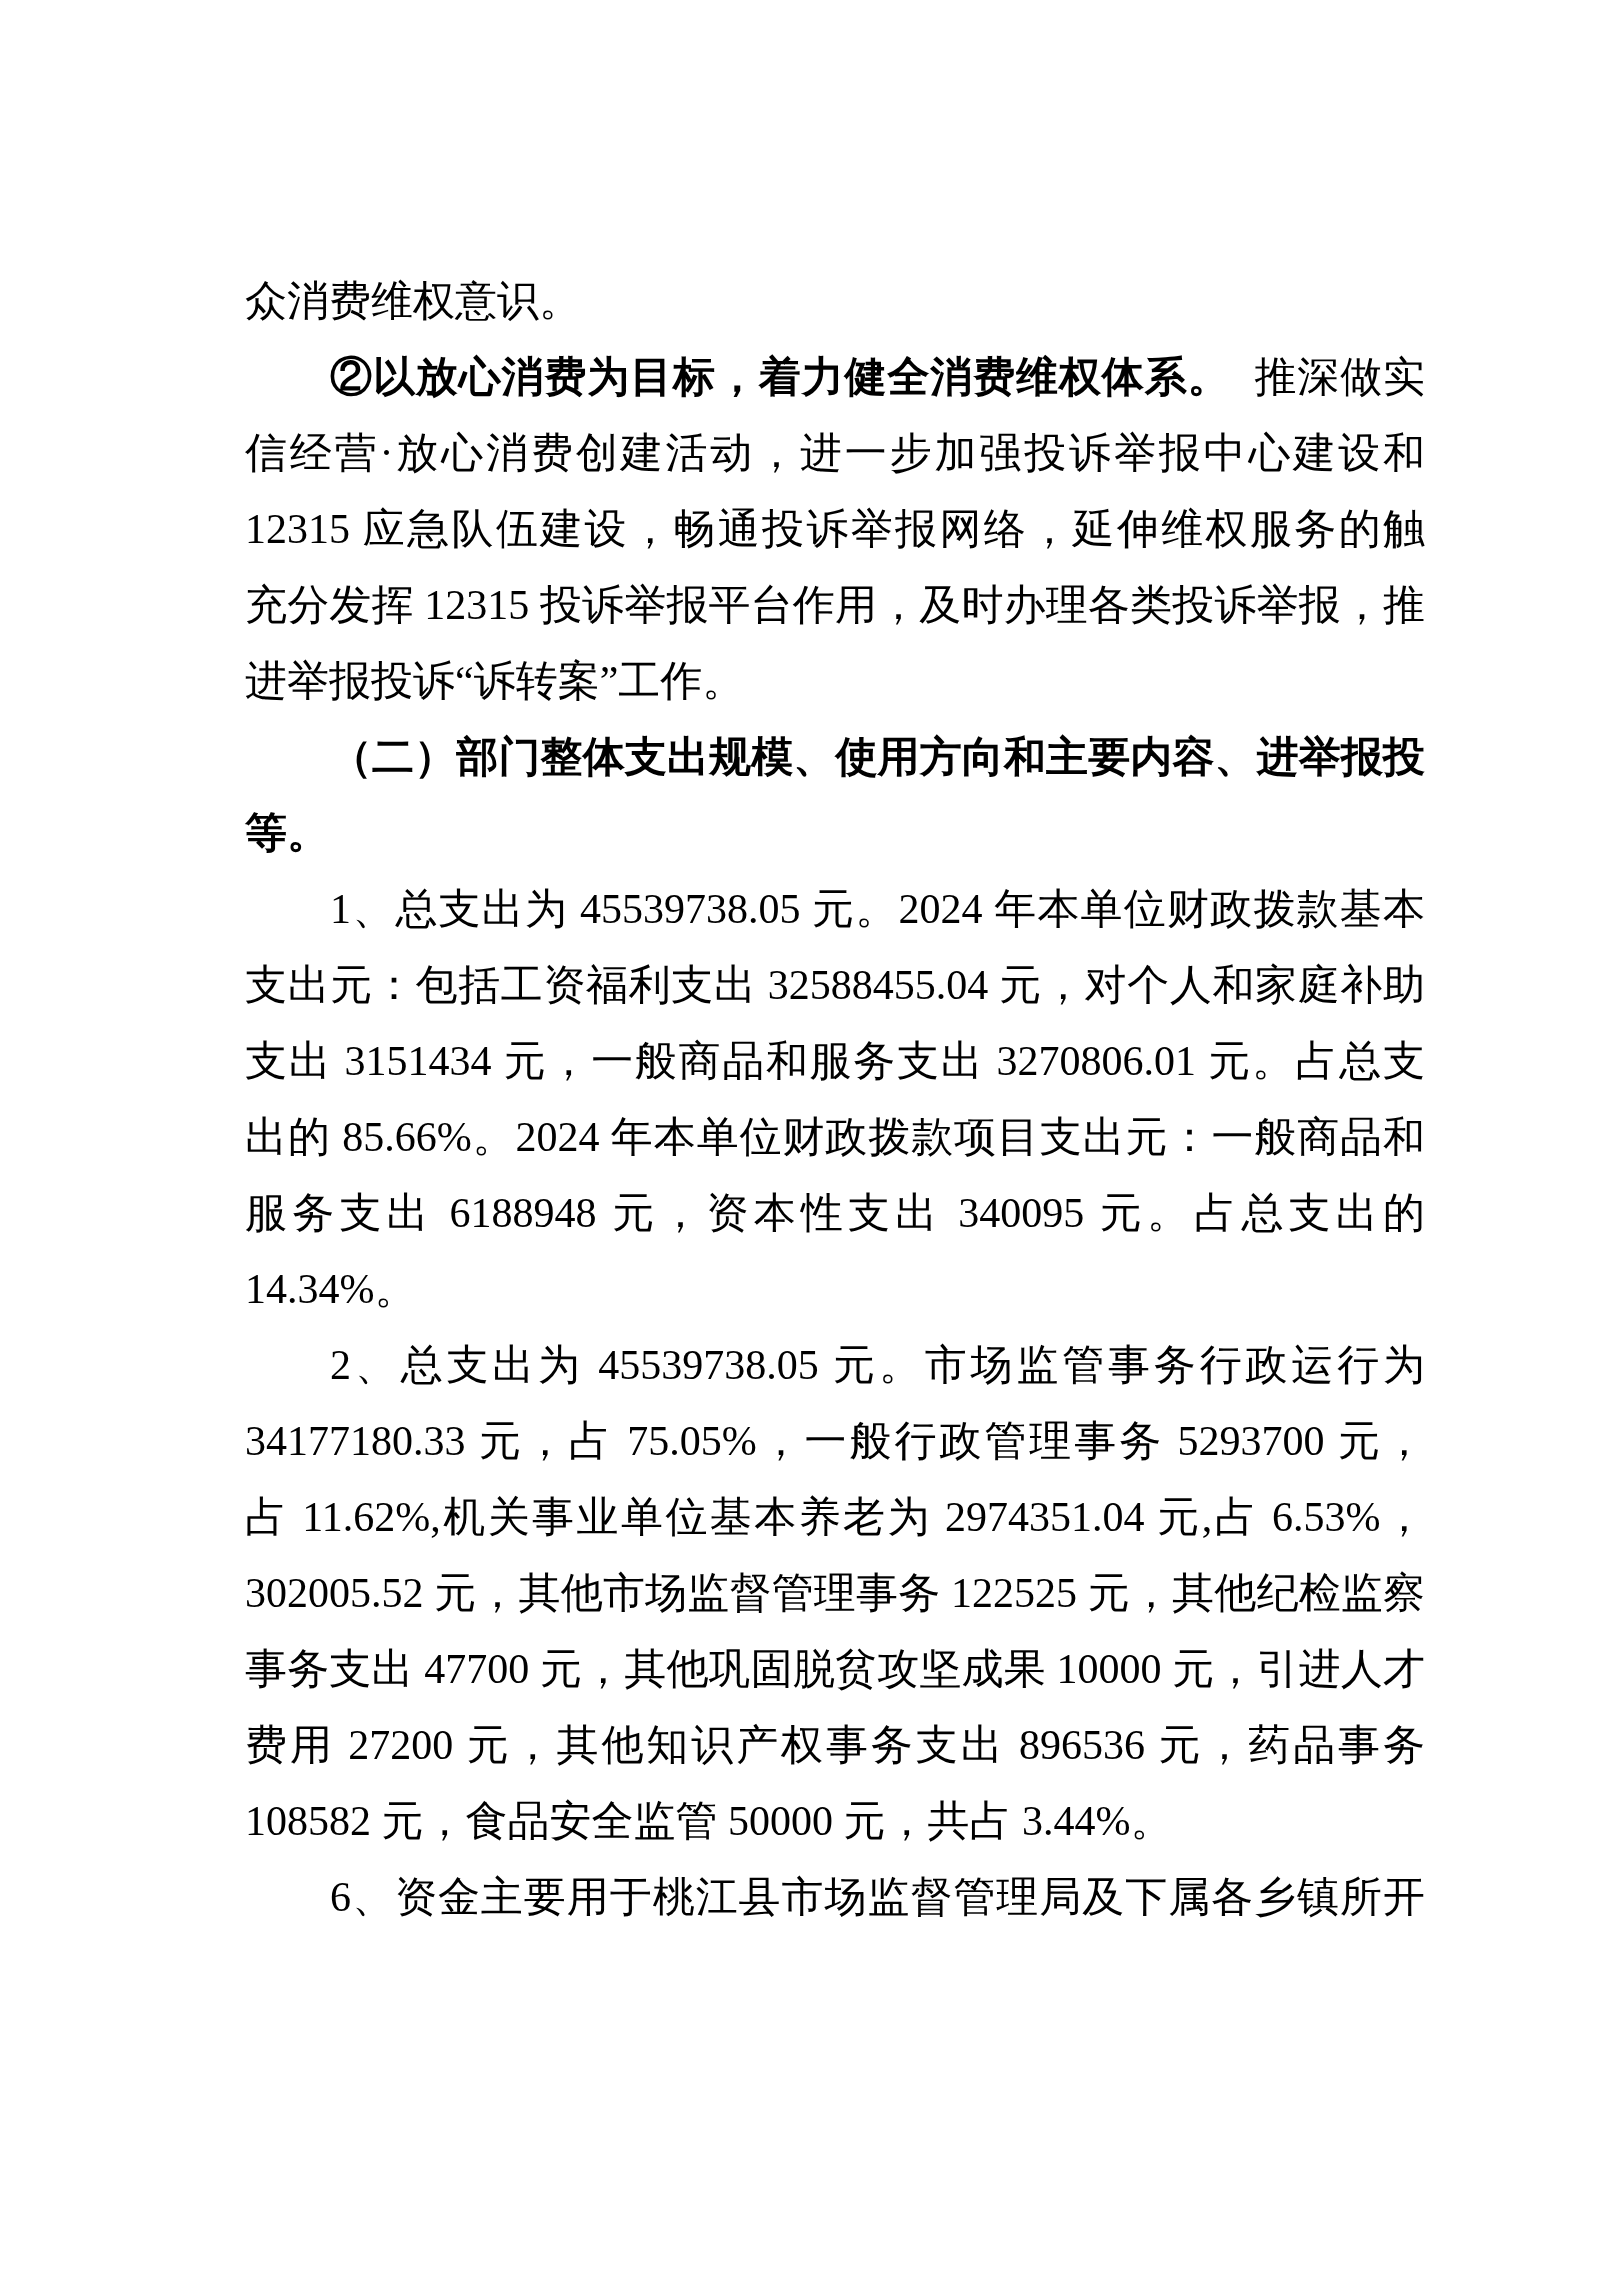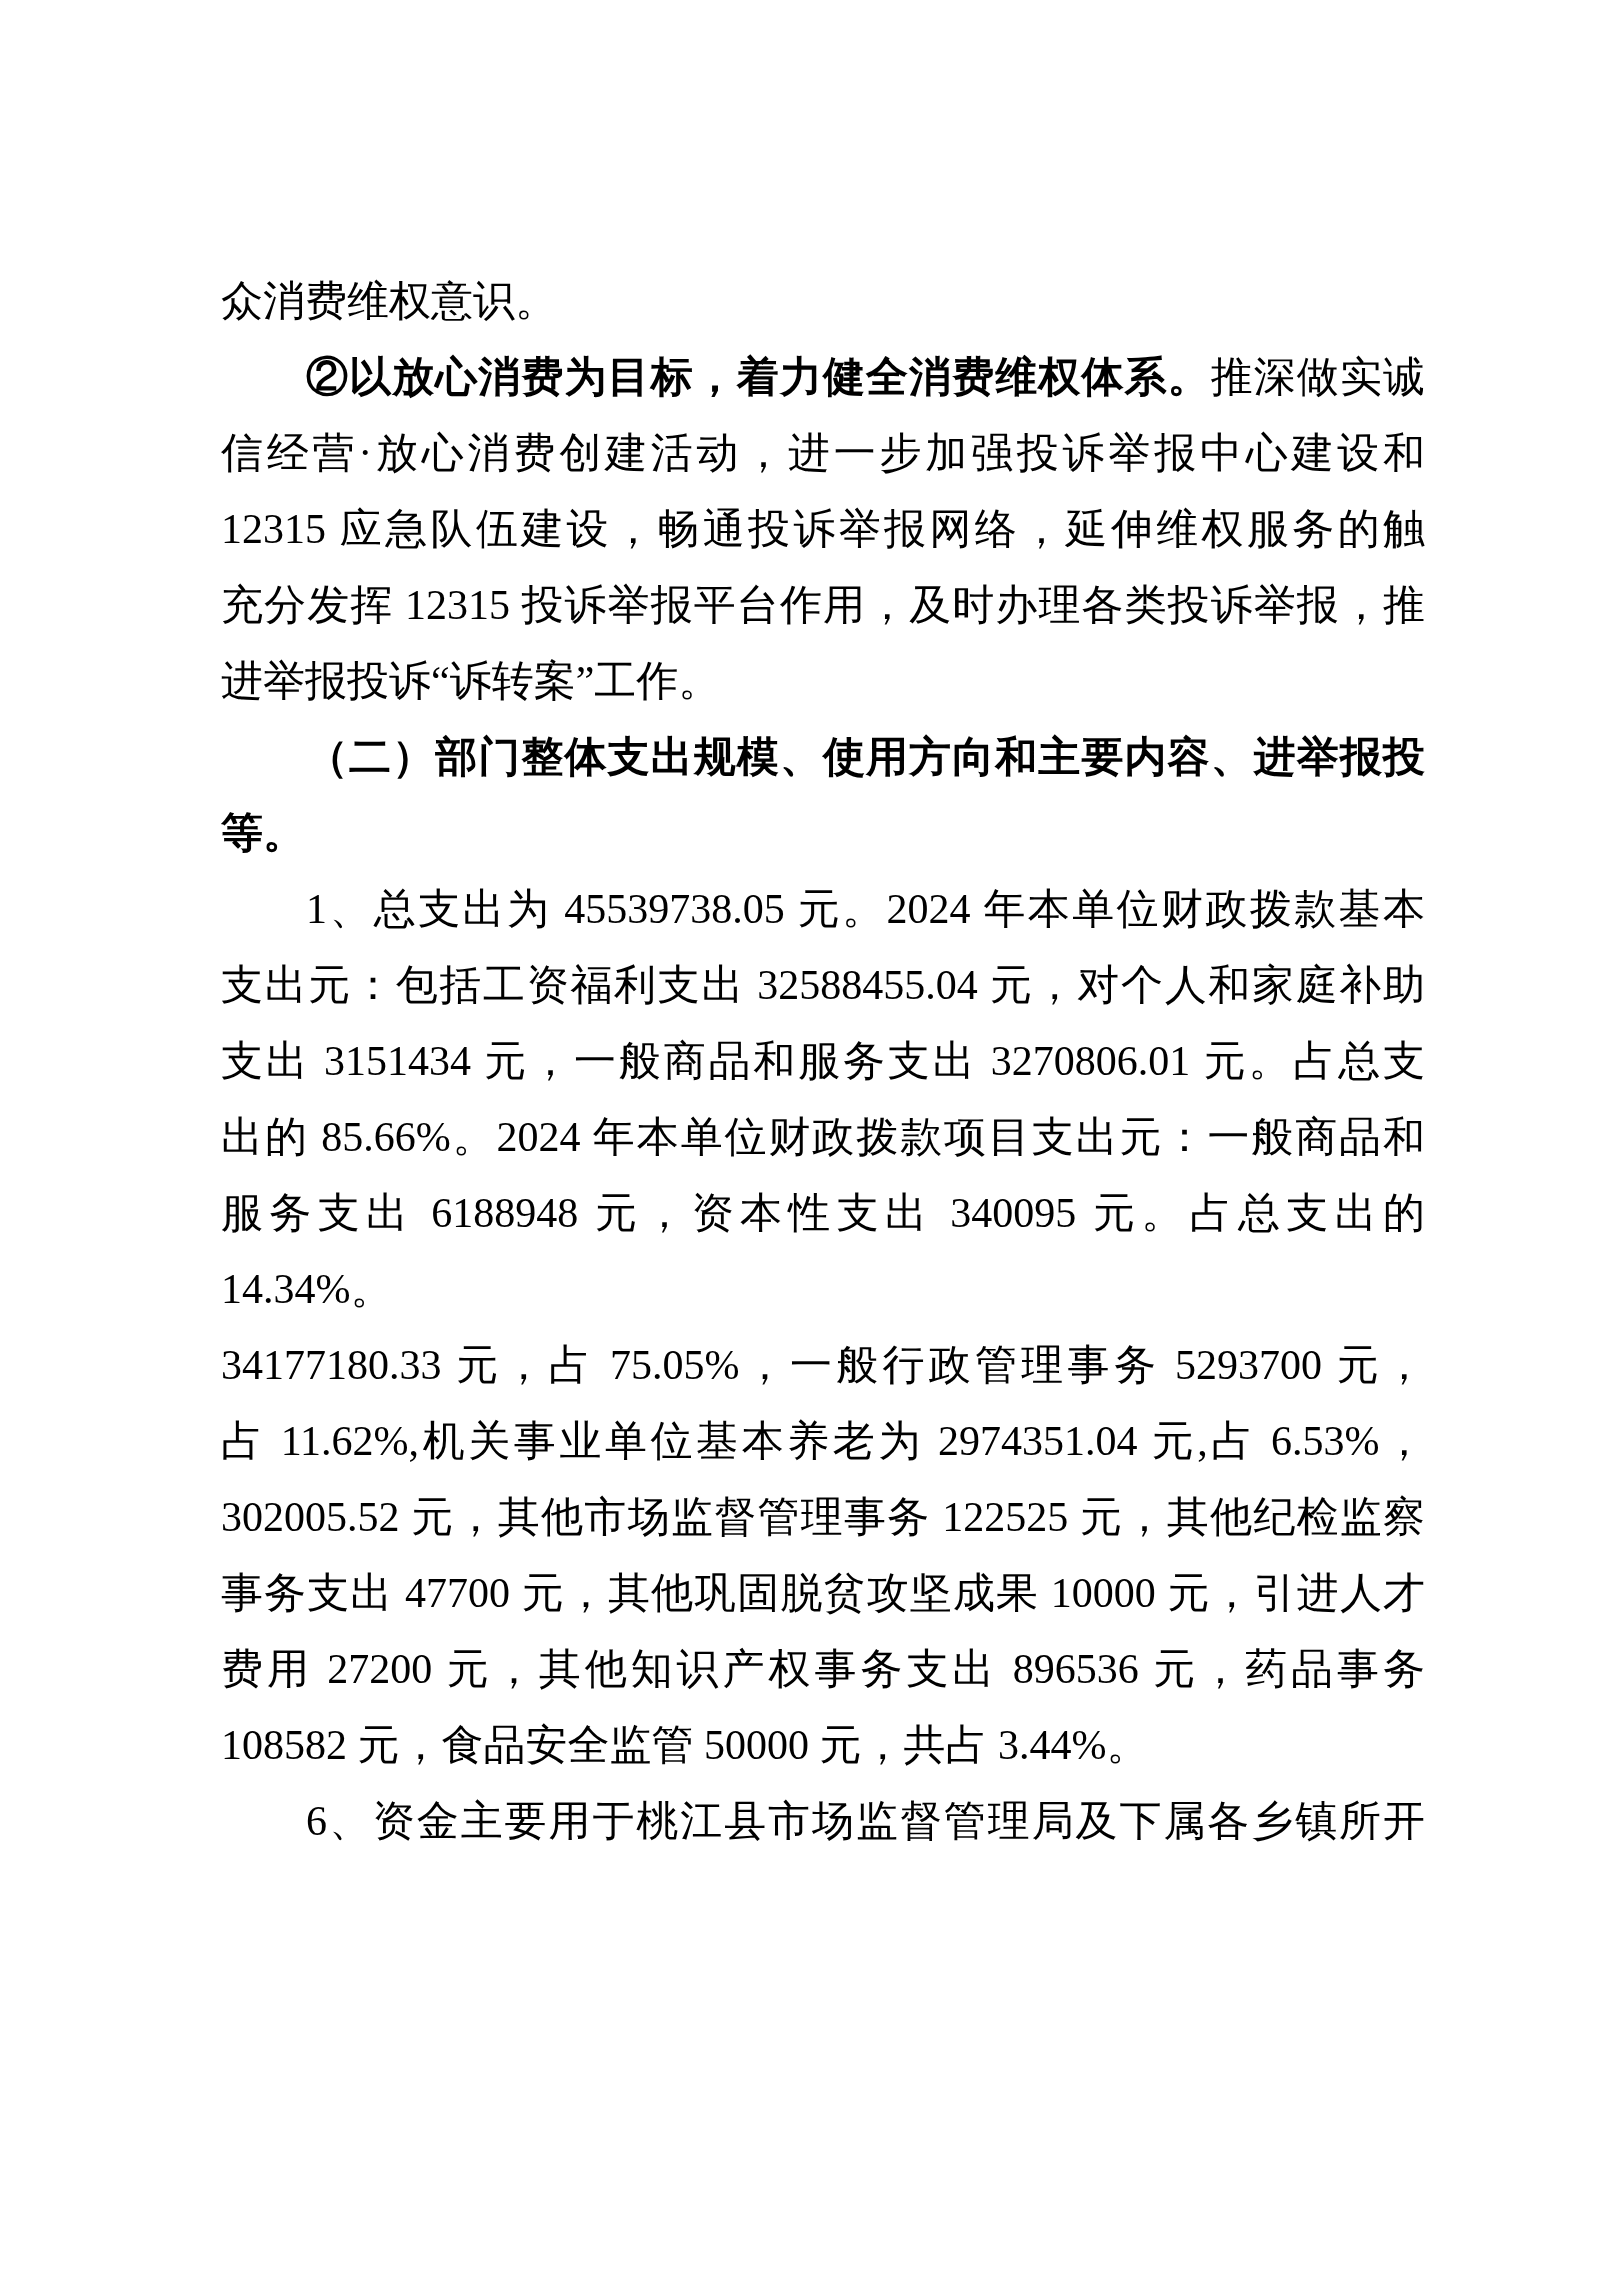--- a/index.html
+++ b/index.html
@@ -30,21 +30,21 @@
     white-space: normal;
     overflow: hidden;
   }
   .line.justify {
     text-align: justify;
     text-align-last: justify;
   }
   .line.indent {
     padding-left: 85px;
   }
-  .seg { font-weight: normal; }
+  .seg { font-weight: normal; margin-left: 24px; }
   .seg.bold { font-weight: 700; }
 </style>
 </head>
 <body>
 
 <div class="doc-page">
   <div class="text-block">
       <div class="line"><span class="seg">众消费维权意识。</span></div>
       <div class="line justify indent"><span class="seg bold">②以放心消费为目标，着力健全消费维权体系。</span><span class="seg">推深做实诚</span></div>
       <div class="line justify"><span class="seg">信经营·放心消费创建活动，进一步加强投诉举报中心建设和</span></div>
@@ -52,20 +52,21 @@
       <div class="line justify"><span class="seg">充分发挥 12315 投诉举报平台作用，及时办理各类投诉举报，推</span></div>
       <div class="line"><span class="seg">进举报投诉“诉转案”工作。</span></div>
       <div class="line justify indent"><span class="seg bold">（二）部门整体支出规模、使用方向和主要内容、进举报投诉</span></div>
       <div class="line"><span class="seg bold">等。</span></div>
       <div class="line justify indent"><span class="seg">1、总支出为 45539738.05 元。2024 年本单位财政拨款基本</span></div>
       <div class="line justify"><span class="seg">支出元：包括工资福利支出 32588455.04 元，对个人和家庭补助</span></div>
       <div class="line justify"><span class="seg">支出 3151434 元，一般商品和服务支出 3270806.01 元。占总支</span></div>
       <div class="line justify"><span class="seg">出的 85.66%。2024 年本单位财政拨款项目支出元：一般商品和</span></div>
       <div class="line justify"><span class="seg">服务支出 6188948 元，资本性支出 340095 元。占总支出的</span></div>
       <div class="line"><span class="seg">14.34%。</span></div>
+      <div class="line justify indent"><span class="seg">2、总支出为 45539738.05 元。市场监管事务行政运行为</span></div>
       <div class="line justify"><span class="seg">34177180.33 元，占 75.05%，一般行政管理事务 5293700 元，</span></div>
       <div class="line justify"><span class="seg">占 11.62%,机关事业单位基本养老为 2974351.04 元,占 6.53%，</span></div>
       <div class="line justify"><span class="seg">302005.52 元，其他市场监督管理事务 122525 元，其他纪检监察</span></div>
       <div class="line justify"><span class="seg">事务支出 47700 元，其他巩固脱贫攻坚成果 10000 元，引进人才</span></div>
       <div class="line justify"><span class="seg">费用 27200 元，其他知识产权事务支出 896536 元，药品事务</span></div>
       <div class="line"><span class="seg">108582 元，食品安全监管 50000 元，共占 3.44%。</span></div>
       <div class="line justify indent"><span class="seg">6、资金主要用于桃江县市场监督管理局及下属各乡镇所开</span></div>
     </div>
 </div>
 

